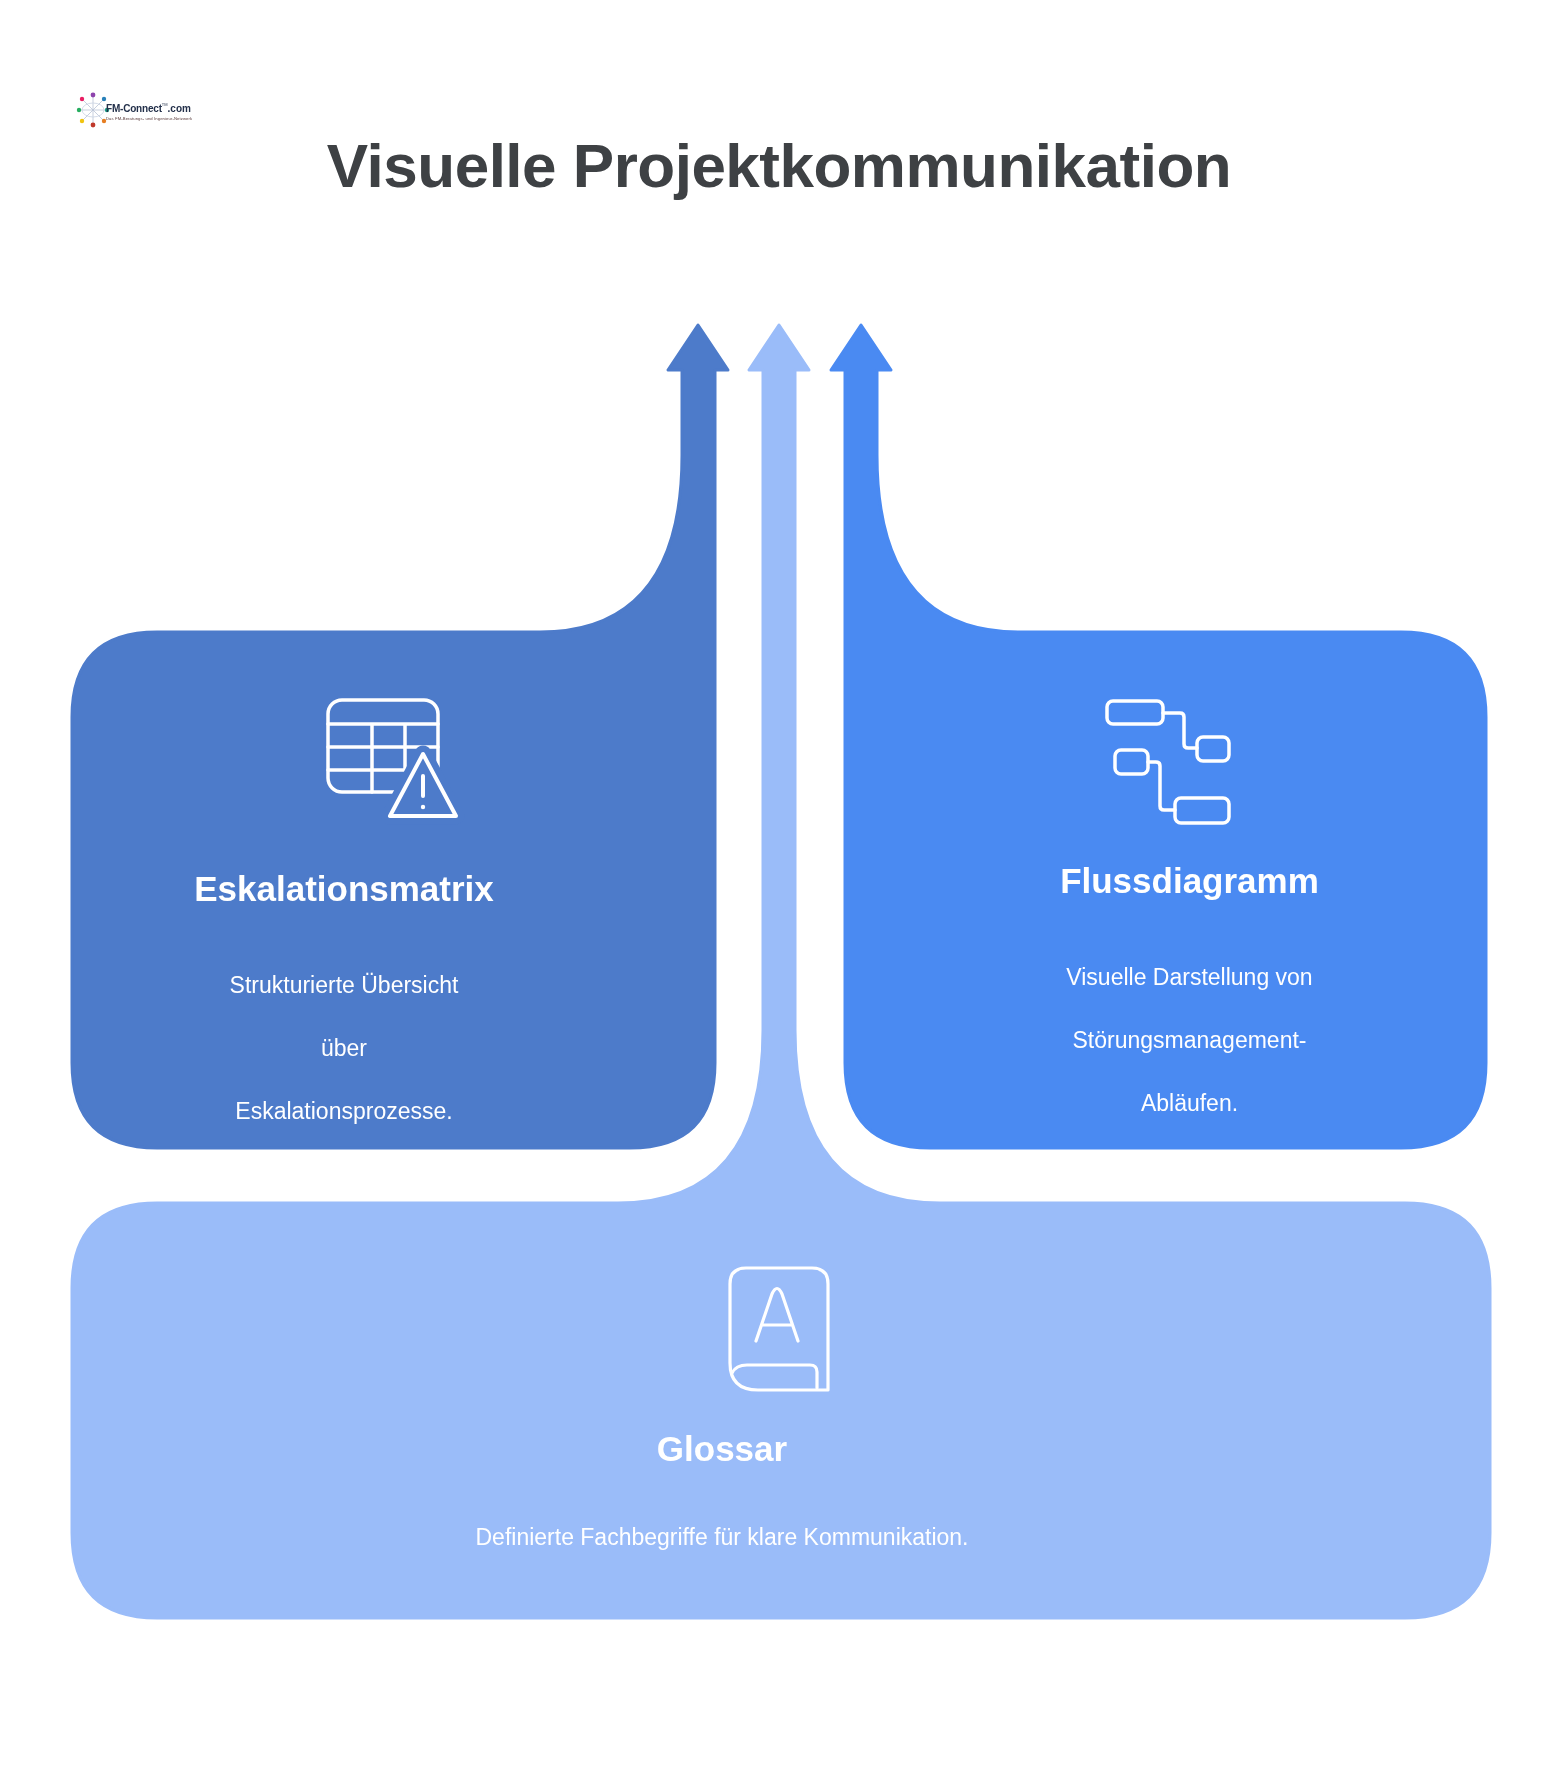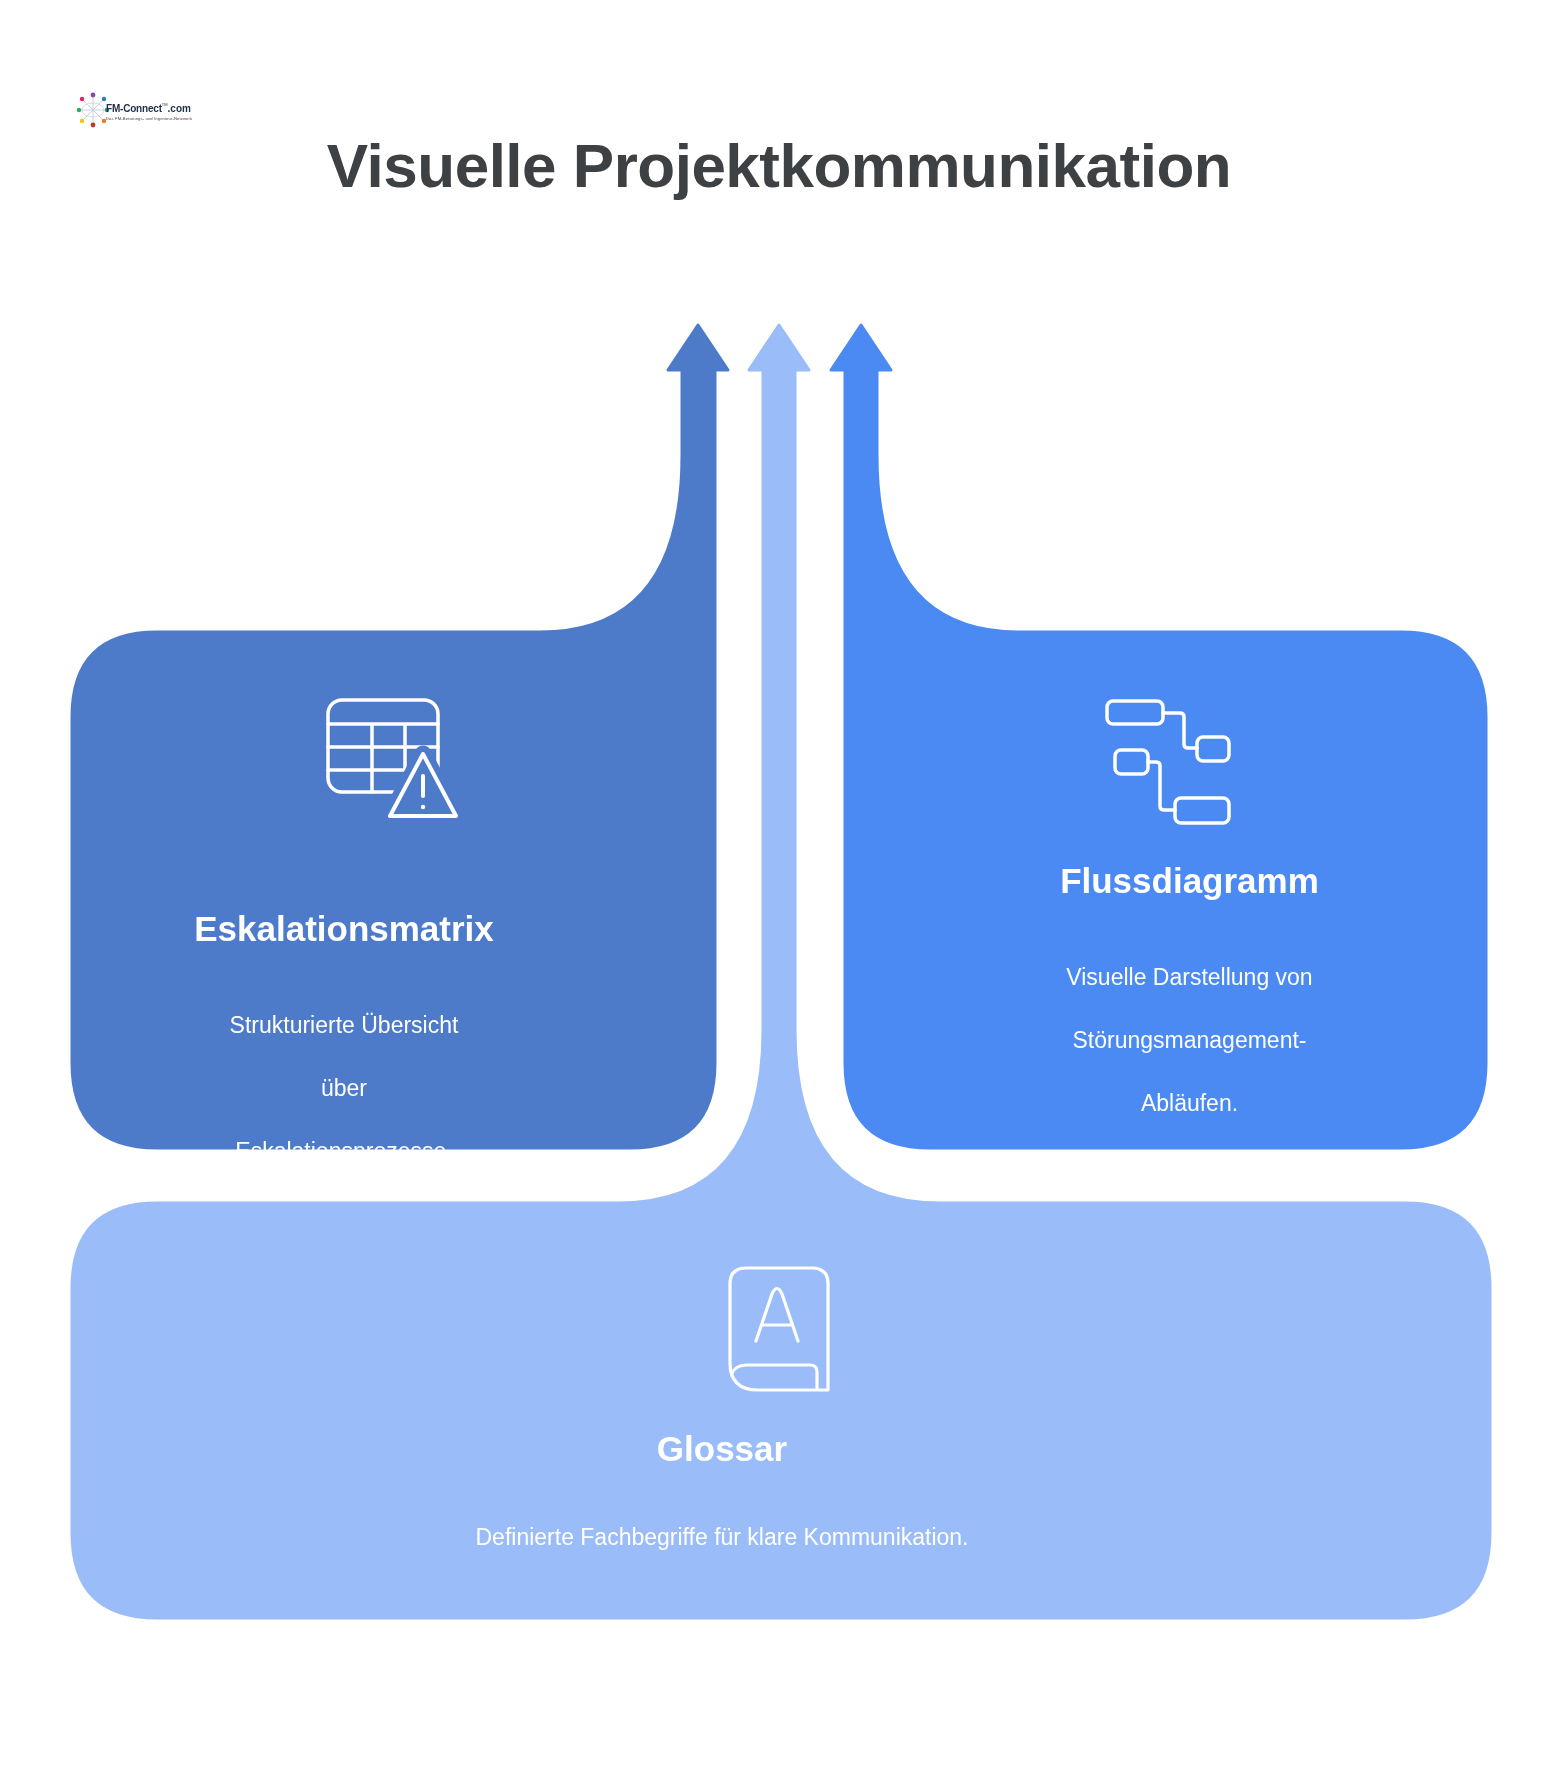--- a/index.html
+++ b/index.html
@@ -18,21 +18,21 @@
   .page-title{
     position:absolute;top:130px;left:0;width:100%;text-align:center;
     font-size:62px;font-weight:700;color:#3e4144;letter-spacing:-.5px;margin:0;
   }
   
   .art{position:absolute;left:0;top:0;width:1558px;height:1783px;}
   
   .card-text{position:absolute;text-align:center;color:#ffffff;}
   .card-title{font-size:35px;font-weight:700;line-height:42px;}
   .card-desc{font-size:23px;font-weight:400;line-height:63px;white-space:pre-line;margin-top:44px;}
-  .card-text.left{left:72px;top:908px;width:544px;}
+  .card-text.left{left:72px;top:868px;width:544px;}
   .card-text.right{left:869px;top:860px;width:641px;}
   .card-text.bottom{left:72px;top:1428px;width:1300px;}
   .card-text.bottom .card-desc{margin-top:36px;}
 </style>
 </head>
 <body>
 
 <div class="canvas">
 
   <div class="logo">

